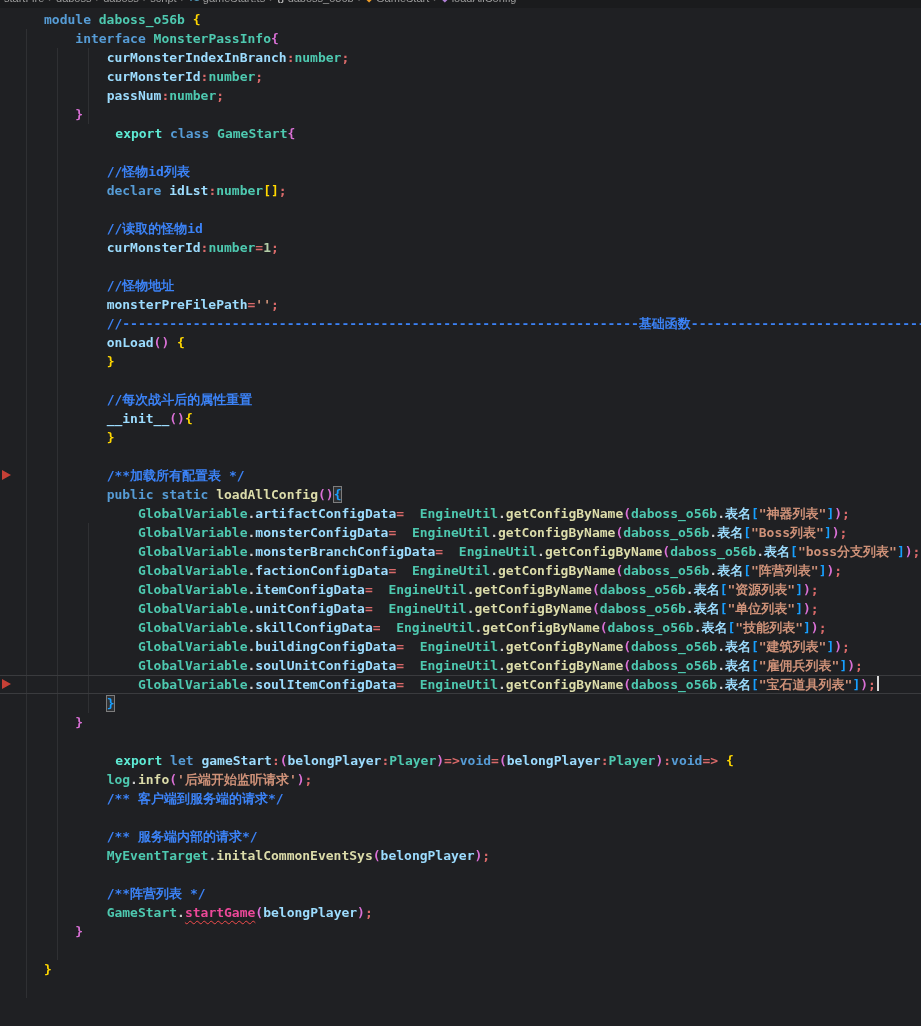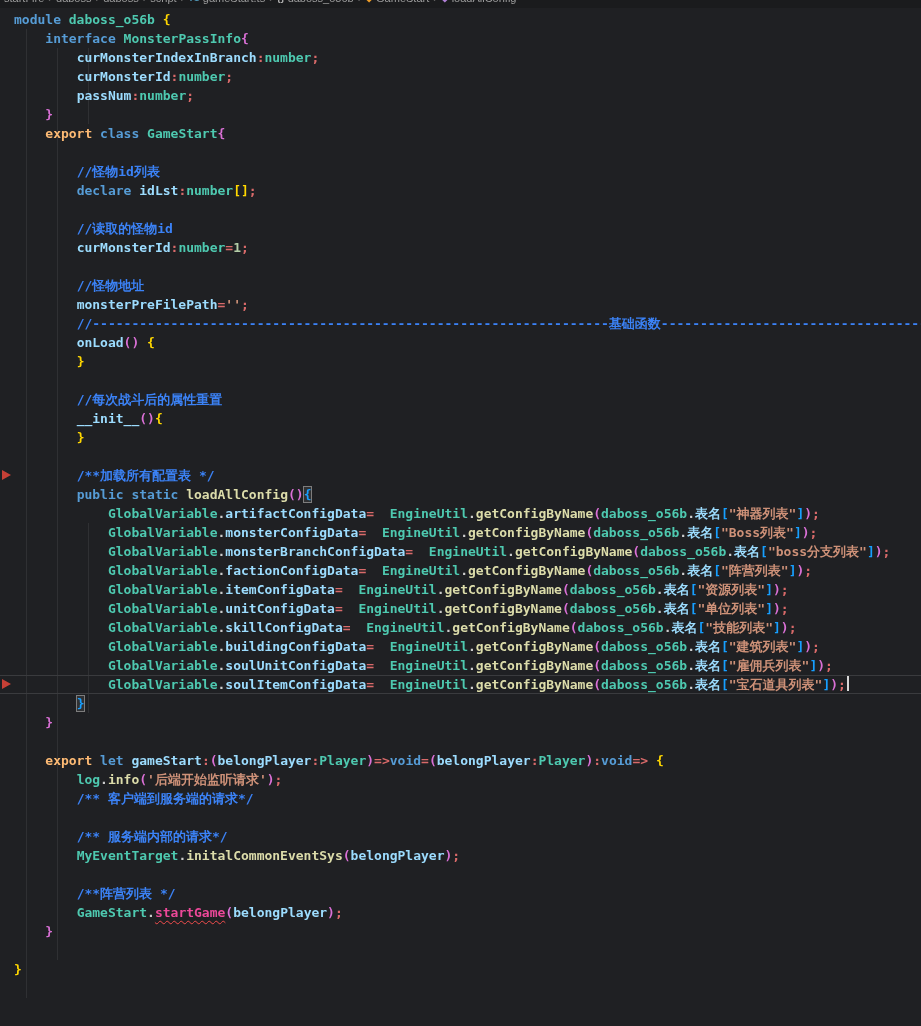--- a/index.html
+++ b/index.html
@@ -27,38 +27,38 @@
   .ico-method { color: #b180d7; font-size: 10px; }
 
   
   #editor {
     position: relative; padding-top: 2px;
     font: bold 13px "DejaVu Sans Mono", monospace; line-height: 19px;
     color: #d4d4d4;
   }
   .guide { position: absolute; width: 1px; background: #2f3033; z-index: 0; }
   .line {
-    position: relative; height: 19px; white-space: pre; padding-left: 14px; z-index: 1;
+    position: relative; height: 19px; white-space: pre; padding-left: 44px; z-index: 1;
   }
   .line.cur {
     box-shadow: inset 0 1px 0 #3a3b3e, inset 0 -1px 0 #3a3b3e;
   }
   .marker {
     position: absolute; left: 2px; top: 4px; width: 0; height: 0;
     border-top: 5px solid transparent; border-bottom: 5px solid transparent;
     border-left: 9px solid #c74036; cursor: pointer;
   }
   .cursor {
     display: inline-block; width: 2px; height: 15px; background: #d7d7d7;
     vertical-align: -2px; margin-left: 1px;
   }
   
   .tok-pl  { color: #d4d4d4; }
   .tok-kw  { color: #569cd6; }
-  .tok-ctl { color: #fdba74; }
+  .tok-ctl { color: #5eead4; margin-left: 40px; }
   .tok-type{ color: #4ec9b0; }
   .tok-prop{ color: #9cdcfe; }
   .tok-fn  { color: #dcdcaa; }
   .tok-str { color: #ce9178; }
   .tok-cmt { color: #3b82f6; }
   .tok-num { color: #b5cea8; }
   .tok-op  { color: #d96a6a; }
   .tok-dot { color: #cdcdcd; }
   .tok-b1  { color: #ffd700; }
   .tok-b2  { color: #da70d6; }

